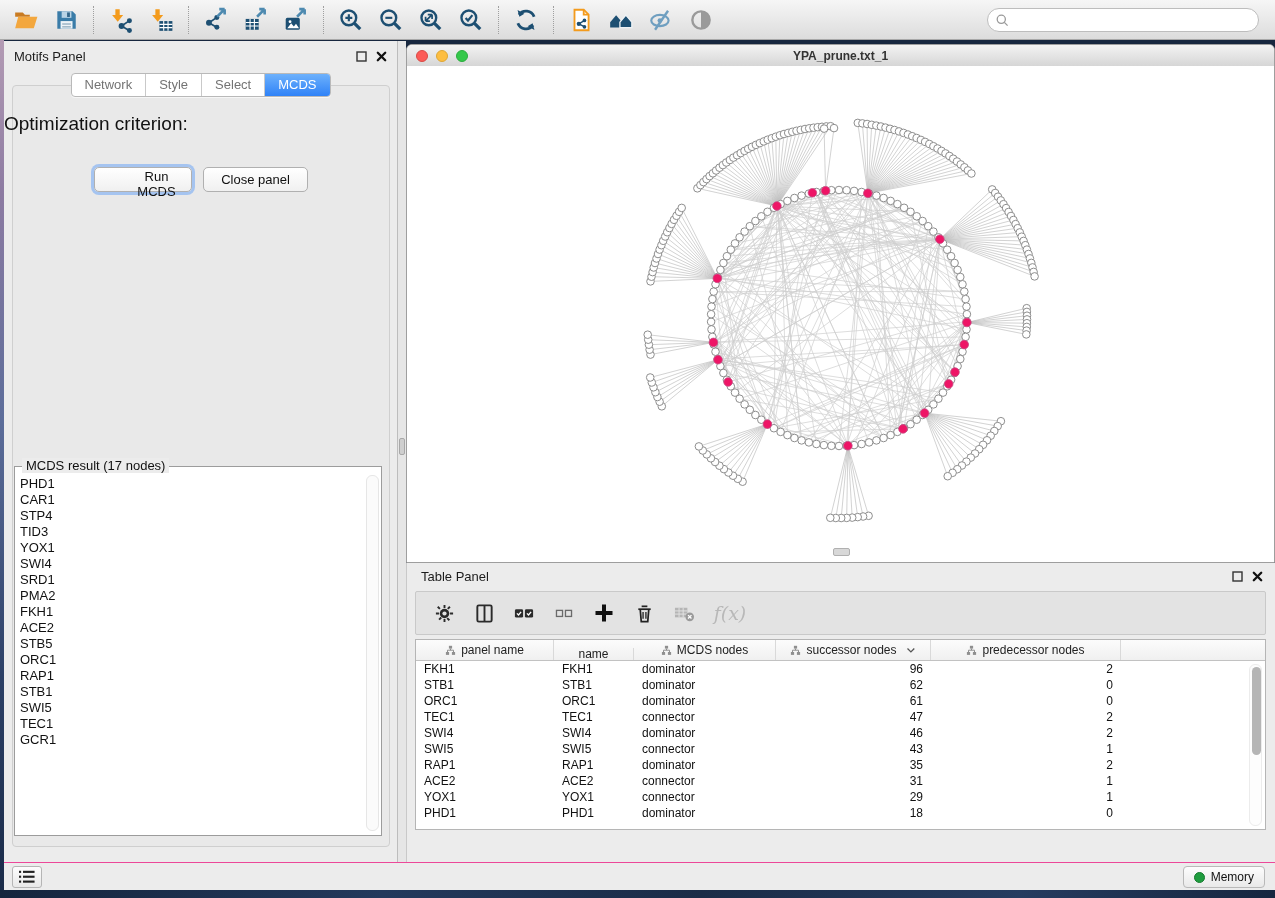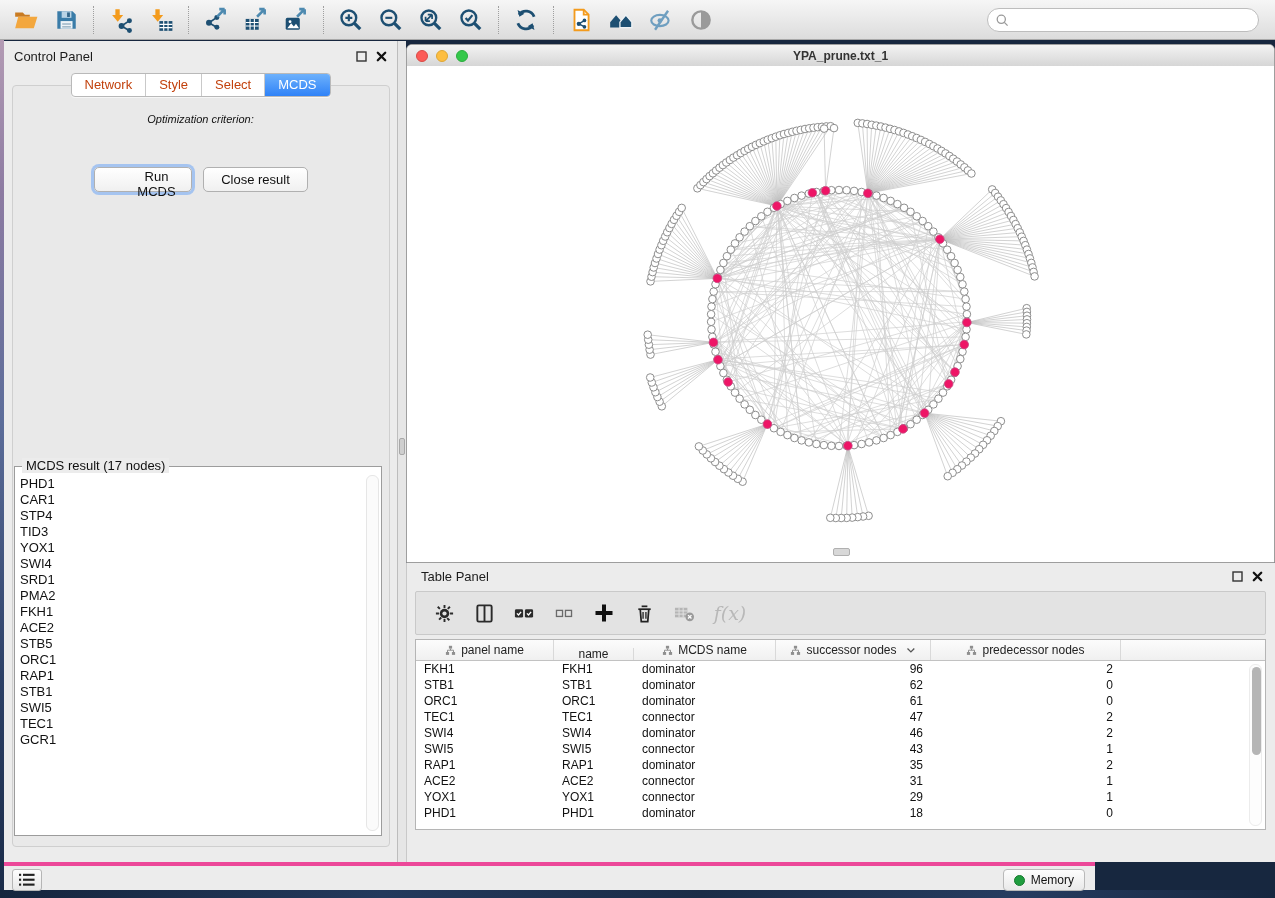--- a/index.html
+++ b/index.html
@@ -21,25 +21,25 @@
   .searchbox input{border:none;outline:none;flex:1;font-size:12px;background:transparent;margin-left:5px;font-family:"Liberation Sans",sans-serif;}
   
   .panel-title{font-size:13px;color:#1c1c1c;}
   .mini-ico{position:absolute;width:11px;height:11px;}
   
   #control-panel{position:absolute;left:4px;top:41px;width:394px;height:821px;background:#ececec;
     border-right:1px solid #bdbdbd;box-sizing:border-box;}
   #cp-box{position:absolute;left:8px;top:44px;width:376px;height:760px;background:#e9e9e9;
     border:1px solid #cfcfcf;border-radius:4px;}
   .segbar{display:flex;border:1px solid #b9b9b9;border-radius:4px;overflow:hidden;background:#fff;height:22px;box-shadow:0 1px 0 rgba(255,255,255,.6);}
-  .seg{padding:0 13px;font-size:13px;line-height:22px;color:#c2410c;border-left:1px solid #c9c9c9;white-space:nowrap;}
+  .seg{padding:0 13px;font-size:13px;line-height:22px;color:#737373;border-left:1px solid #c9c9c9;white-space:nowrap;}
   .seg:first-child{border-left:none;}
   .seg.active{background:linear-gradient(#6db1fc,#2f82f7);color:#fff;}
   #cp-tabs{position:absolute;top:32px;left:50%;transform:translateX(-50%);z-index:3;}
-  #opt-label{position:absolute;top:72px;width:100%;text-align:center;font-size:11px;color:#111;font-style:italic;}
+  #opt-label{position:absolute;top:72px;width:100%;text-align:left;font-size:19px;color:#111;}
   #dropdown{position:absolute;left:40px;top:92px;width:312px;height:24px;background:#fff;border:1px solid #b3b3b3;
     border-radius:5px;box-sizing:border-box;display:flex;align-items:center;}
   #dropdown .dd-text{flex:1;font-size:13px;padding-left:9px;color:#111;white-space:nowrap;overflow:hidden;}
   #dropdown .dd-step{width:20px;height:22px;border-radius:0 4px 4px 0;background:linear-gradient(#6fb0fb,#2b7bf4);
     display:flex;flex-direction:column;align-items:center;justify-content:center;gap:2px;}
   .btn{position:absolute;height:25px;background:linear-gradient(#ffffff,#f0f0f0);border:1px solid #b0b0b0;
     border-radius:5px;font-size:13px;color:#111;font-family:"Liberation Sans",sans-serif;}
   #run-btn{left:90px;top:126px;width:98px;box-shadow:0 0 0 3px rgba(110,165,245,.55);padding-left:33px;}
   #closepanel-btn{left:199px;top:126px;width:105px;}
   #result-box{position:absolute;left:10px;top:425px;width:366px;height:368px;border:1px solid #9c9c9c;background:#fff;}
@@ -68,21 +68,21 @@
   #tp-header{display:flex;height:20px;background:linear-gradient(#fcfcfc,#f0f0f0);border-bottom:1px solid #c2c2c2;}
   .hcell{position:relative;box-sizing:border-box;border-right:1px solid #d9d9d9;font-size:12px;color:#222;
     display:flex;align-items:center;justify-content:center;gap:5px;}
   .trow{display:flex;height:16px;font-size:12px;color:#111;}
   .tcell{box-sizing:border-box;padding:0 8px;line-height:16px;white-space:nowrap;overflow:hidden;}
   .tcell.num{text-align:right;}
   #tp-scroll{position:absolute;right:3px;top:24px;width:11px;height:160px;background:#fdfdfd;border:1px solid #ececec;border-radius:6px;}
   #tp-thumb{position:absolute;right:4px;top:27px;width:9px;height:88px;background:#b5b5b5;border-radius:5px;}
   #table-tabs{position:absolute;top:271px;left:50%;transform:translateX(-50%);}
   
-  #status-bar{position:absolute;left:4px;top:862px;width:1091px;height:28px;background:#ececec;border-top:4px solid #ec4899;box-sizing:border-box;}
+  #status-bar{position:absolute;left:4px;top:862px;width:1271px;height:28px;background:#ececec;border-top:1px solid #ec4899;box-sizing:border-box;}
   #list-btn{position:absolute;left:8px;top:3px;width:30px;height:22px;background:linear-gradient(#fdfdfd,#e8e8e8);
     border:1px solid #b5b5b5;border-radius:3px;display:flex;align-items:center;justify-content:center;padding:0;}
   #memory-btn{position:absolute;right:10px;top:3px;height:22px;background:linear-gradient(#fdfdfd,#e9e9e9);
     border:1px solid #b9b9b9;border-radius:4px;font-size:12px;color:#111;display:flex;align-items:center;gap:6px;padding:0 10px;font-family:"Liberation Sans",sans-serif;}
   .greendot{width:11px;height:11px;border-radius:50%;background:#1f9d3f;border:1px solid #157a2e;box-sizing:border-box;}
 </style>
 </head>
 <body>
 
 <div id="desktop">
@@ -225,37 +225,37 @@
     <div class="searchbox">
       <svg viewBox="0 0 14 14" width="13" height="13">
           <circle cx="5.7" cy="5.7" r="4.4" stroke="#9a9a9a" stroke-width="1.4" fill="none"></circle>
           <path d="M9 9l3.5 3.5" stroke="#9a9a9a" stroke-width="1.4"></path>
         </svg>
       <input placeholder="" style="">
     </div>
   </div>
 
   <div id="control-panel">
-    <div class="panel-title" style="position:absolute;left:10px;top:8px;">Control Panel</div>
+    <div class="panel-title" style="position:absolute;left:10px;top:8px;">Motifs Panel</div>
     <svg class="mini-ico" style="right:30px;top:10px;" viewBox="0 0 11 11">
         <rect x="1" y="1" width="9" height="9" fill="none" stroke="#333" stroke-width="1.4"></rect>
       </svg>
     <svg class="mini-ico" style="right:10px;top:10px;" viewBox="0 0 11 11">
         <path d="M1.8 1.8l7.4 7.4M9.2 1.8l-7.4 7.4" stroke="#111" stroke-width="2.3" stroke-linecap="round"></path>
       </svg>
     <div id="cp-box"></div>
     <div id="cp-tabs" class="segbar">
         <div class="seg">Network</div>
         <div class="seg">Style</div>
         <div class="seg">Select</div>
         <div class="seg active">MCDS</div>
       </div>
     <div id="opt-label">Optimization criterion:</div>
     <button id="run-btn" class="btn">Run MCDS</button>
-    <button id="closepanel-btn" class="btn">Close result</button>
+    <button id="closepanel-btn" class="btn">Close panel</button>
     <div id="result-legend">MCDS result (17 nodes)</div>
     <div id="result-box">
       <div id="result-list">
           <div>PHD1</div>
           <div>CAR1</div>
           <div>STP4</div>
           <div>TID3</div>
           <div>YOX1</div>
           <div>SWI4</div>
           <div>SRD1</div>
@@ -1042,21 +1042,21 @@
           <div class="hcell" style="width: 80px; margin-top: 8px;">
             <span>name</span>
           </div>
           <div class="hcell" style="width: 142px;">
             <svg class="shared-ico" viewBox="0 0 11 11" width="11" height="11">
               <path d="M5.5 3.6v1.6M2.5 7V5.2h6V7" stroke="#8f8f8f" fill="none"></path>
               <rect x="3.9" y="0.8" width="3.2" height="2.8" fill="#8f8f8f"></rect>
               <rect x="0.9" y="7" width="3.2" height="2.9" fill="#8f8f8f"></rect>
               <rect x="6.9" y="7" width="3.2" height="2.9" fill="#8f8f8f"></rect>
             </svg>
-            <span>MCDS name</span>
+            <span>MCDS nodes</span>
           </div>
           <div class="hcell" style="width: 155px;">
             <svg class="shared-ico" viewBox="0 0 11 11" width="11" height="11">
               <path d="M5.5 3.6v1.6M2.5 7V5.2h6V7" stroke="#8f8f8f" fill="none"></path>
               <rect x="3.9" y="0.8" width="3.2" height="2.8" fill="#8f8f8f"></rect>
               <rect x="0.9" y="7" width="3.2" height="2.9" fill="#8f8f8f"></rect>
               <rect x="6.9" y="7" width="3.2" height="2.9" fill="#8f8f8f"></rect>
             </svg>
             <span>successor nodes</span>
             <svg viewBox="0 0 10 7" width="10" height="7" style="margin-left:4px;">

